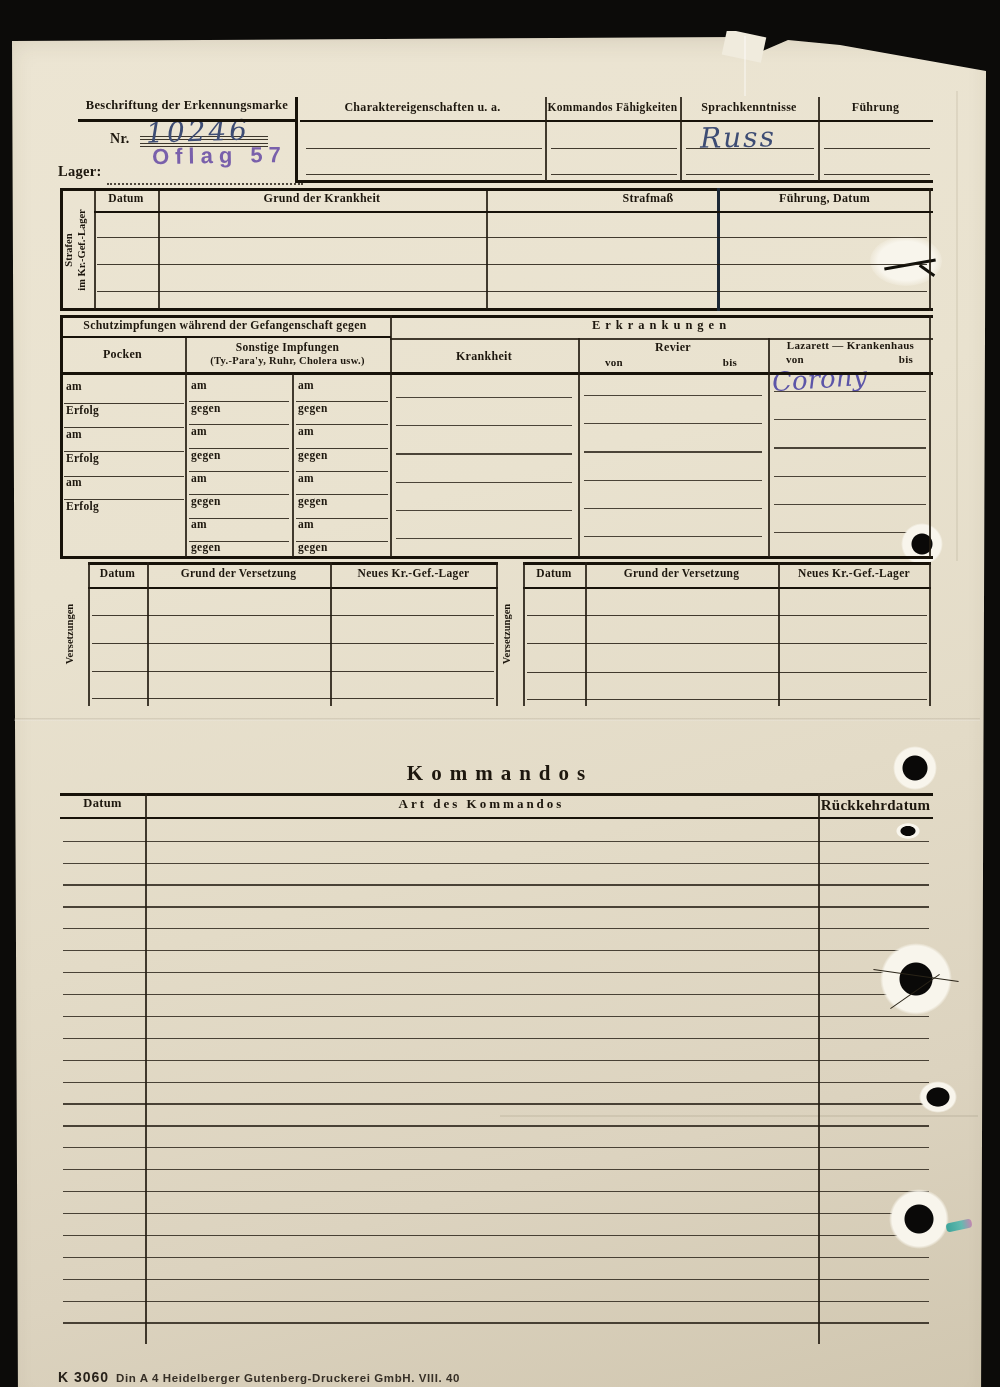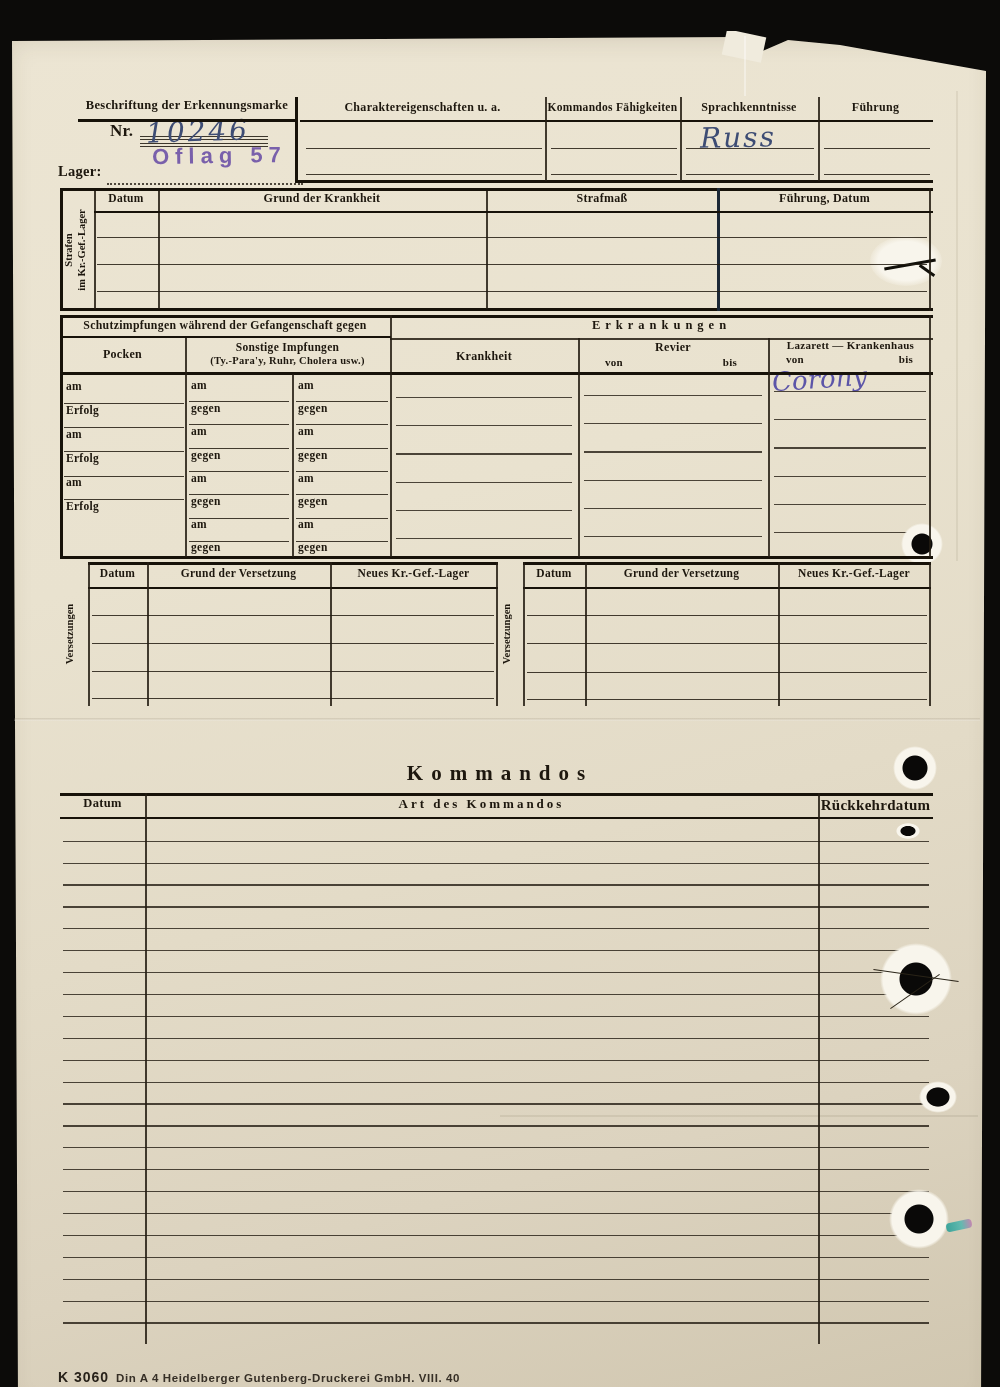--- a/index.html
+++ b/index.html
@@ -21,42 +21,42 @@
 </head>
 <body>
 
 <div id="canvas">
   <div id="paper"></div>
 
   <div class="rule" style="left:724px;top:2px;width:40px;height:26px;background:#f0ebdd;transform:rotate(12deg);"></div>
 
   <div>
     <div class="t ctr" style="left:80px;top:68px;width:214px;font-size:12.5px;">Beschriftung der Erkennungsmarke</div>
-    <div class="t" style="left:110px;top:91px;font-size:17px;">Nr.</div>
+    <div class="t" style="left:110px;top:100px;font-size:14px;">Nr.</div>
     <div class="rule" style="left:140px;top:99px;width:128px;height:21px;background:repeating-linear-gradient(to bottom,transparent 0 2.6px,rgba(30,24,15,.85) 2.6px 3.4px);"></div>
     <div class="hw" style="left:146px;top:84px;font-size:28px;letter-spacing:3px;color:#3d4c74;transform:rotate(-2deg);">10246</div>
     <div class="t" style="left:152px;top:113px;font-size:22px;letter-spacing:6px;color:#7055a8;font-family:'Liberation Sans',sans-serif;opacity:.92;transform:rotate(-1deg);">Oflag 57</div>
     <div class="t" style="left:58px;top:133px;font-size:14.5px;">Lager:</div>
     <div class="rule" style="left:107px;top:134px;width:196px;height:18px;border-bottom:2px dotted rgba(40,33,22,.8);"></div>
 
     <div class="t ctr" style="left:305px;top:70px;width:235px;font-size:12px;">Charaktereigenschaften u. a.</div>
     <div class="t ctr" style="left:547px;top:70px;width:131px;font-size:11.5px;">Kommandos Fähigkeiten</div>
     <div class="t ctr" style="left:682px;top:70px;width:134px;font-size:12px;">Sprachkenntnisse</div>
     <div class="t ctr" style="left:820px;top:70px;width:111px;font-size:12px;">Führung</div>
     <div class="hw" style="left:700px;top:90px;font-size:28px;letter-spacing:2px;color:#3d4c74;transform:rotate(-1deg);">Russ</div>
   </div>
 
   <div>
     <div class="vlabel" style="left:16px;top:204px;width:122px;height:30px;font-size:10.5px;">
       <span>Strafen</span><br>
       <span>im Kr.-Gef.-Lager</span>
     </div>
     <div class="t ctr" style="left:94px;top:161px;width:64px;font-size:11.5px;">Datum</div>
     <div class="t ctr" style="left:158px;top:161px;width:328px;font-size:12px;">Grund der Krankheit</div>
-    <div class="t ctr" style="left:486px;top:161px;width:232px;font-size:12px;">Strafmaß</div>
+    <div class="t ctr" style="left:486px;top:161px;width:232px;font-size:12px;padding-left:46px;">Strafmaß</div>
     <div class="t ctr" style="left:718px;top:161px;width:213px;font-size:12px;">Führung, Datum</div>
   </div>
 
   <div>
     <div class="t ctr" style="left:60px;top:288px;width:330px;font-size:11.8px;">Schutzimpfungen während der Gefangenschaft gegen</div>
     <div class="t ctr" style="left:60px;top:317px;width:125px;font-size:12px;">Pocken</div>
     <div class="t ctr" style="left:185px;top:310px;width:205px;font-size:11.5px;">Sonstige Impfungen</div>
     <div class="t ctr" style="left:185px;top:324px;width:205px;font-size:10.5px;">(Ty.-Para'y, Ruhr, Cholera usw.)</div>
   </div>
 

